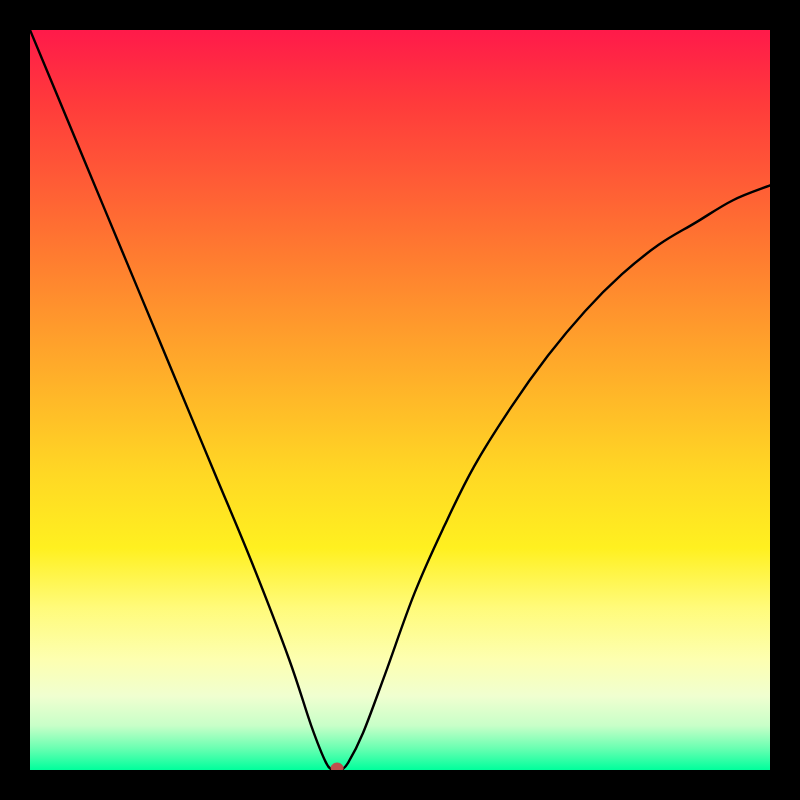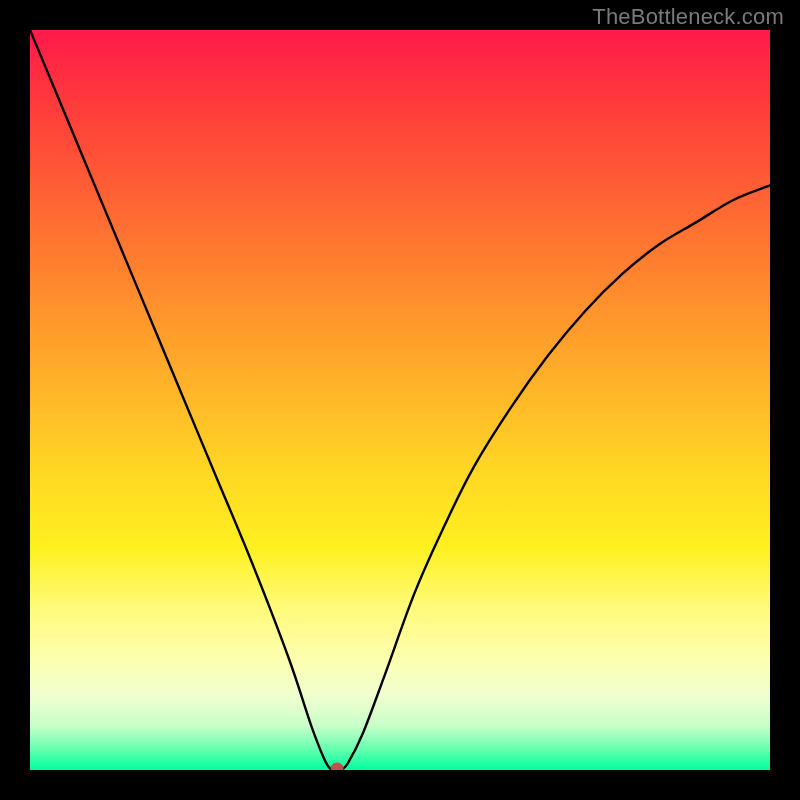--- a/index.html
+++ b/index.html
@@ -51,21 +51,20 @@
     width: 740px;
     height: 740px;
     pointer-events: none;
   }
 </style>
 </head>
 <body>
 
 <div class="container">
 
-  <div class="watermark">TheBottleneck.com</div>
 
   <div class="plot-area">
     <svg class="curve" viewBox="0 0 740 740" preserveAspectRatio="none">
       <path id="curve-path" fill="none" stroke="#000" stroke-width="2.4" stroke-linejoin="round" stroke-linecap="round" d="M 0,0 C 6.66,15.983999999999991 23.68,56.83199999999995 37,88.79999999999995 C 50.32,120.76799999999996 60.68,145.632 74,177.60000000000002 C 87.32,209.56800000000004 97.68,234.432 111,266.4 C 124.32,298.368 134.68,323.23199999999997 148,355.2 C 161.32,387.168 171.68,412.032 185,444 C 198.32,475.968 208.68,499.49999999999994 222,532.8 C 235.32,566.0999999999999 248.344,599.696 259,629 C 269.656,658.304 274.53999999999996,676.952 281.2,695.6 C 287.86,714.248 292.004,724.6080000000001 296,732.6 C 299.996,740.592 300.736,738.668 303.4,740 C 306.06399999999996,741.332 308.136,741.332 310.8,740 C 313.464,738.668 314.204,739.26 318.2,732.6 C 322.19599999999997,725.94 326.34,718.984 333,703 C 339.66,687.016 345.876,669.108 355.2,643.8 C 364.524,618.492 374.144,589.04 384.8,562.4 C 395.456,535.76 403.744,518.444 414.40000000000003,495.79999999999995 C 425.05600000000004,473.15599999999995 432.012,457.91200000000003 444,436.6 C 455.988,415.288 467.68,397.38000000000005 481,377.40000000000003 C 494.32,357.42 504.68,342.916 518,325.59999999999997 C 531.32,308.28399999999993 541.68,295.852 555,281.2 C 568.32,266.548 578.68,256.188 592,244.2 C 605.32,232.212 615.68,223.92400000000004 629,214.60000000000002 C 642.32,205.276 652.68,200.392 666,192.39999999999998 C 679.32,184.40799999999996 689.68,176.85999999999993 703,170.19999999999993 C 716.32,163.53999999999994 733.34,158.06399999999996 740,155.39999999999998"></path>
       <ellipse id="marker-dot" rx="6" ry="5" fill="#c0504d" stroke="#c0504d" cx="307.09999999999997" cy="738"></ellipse>
     </svg>
   </div>
 
 </div>
 

